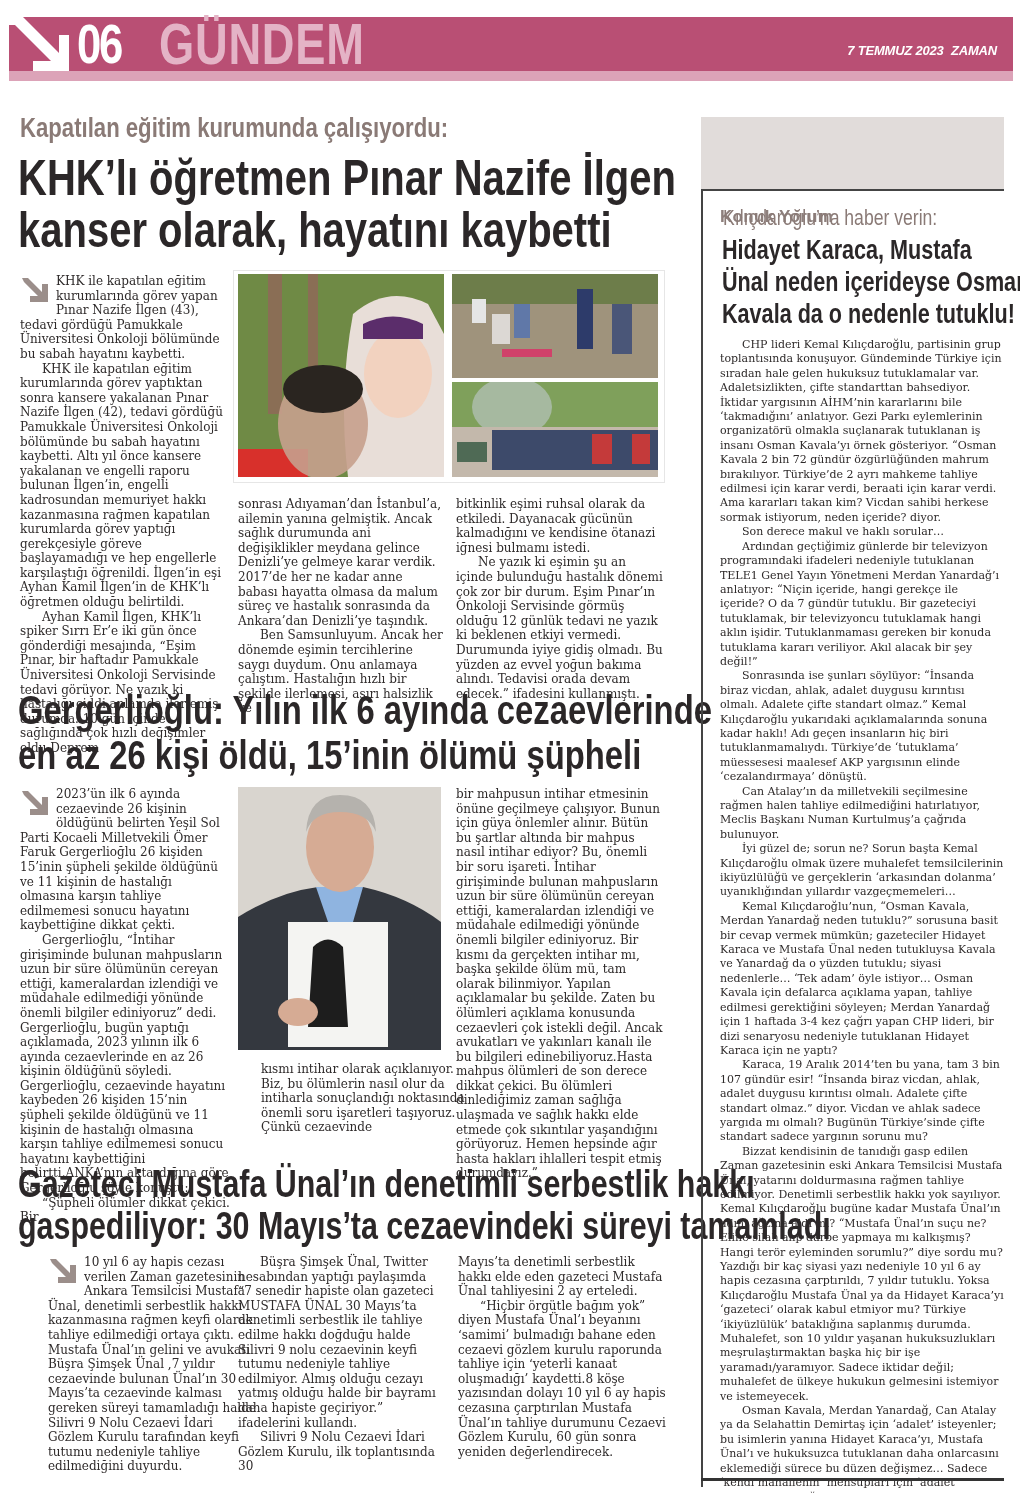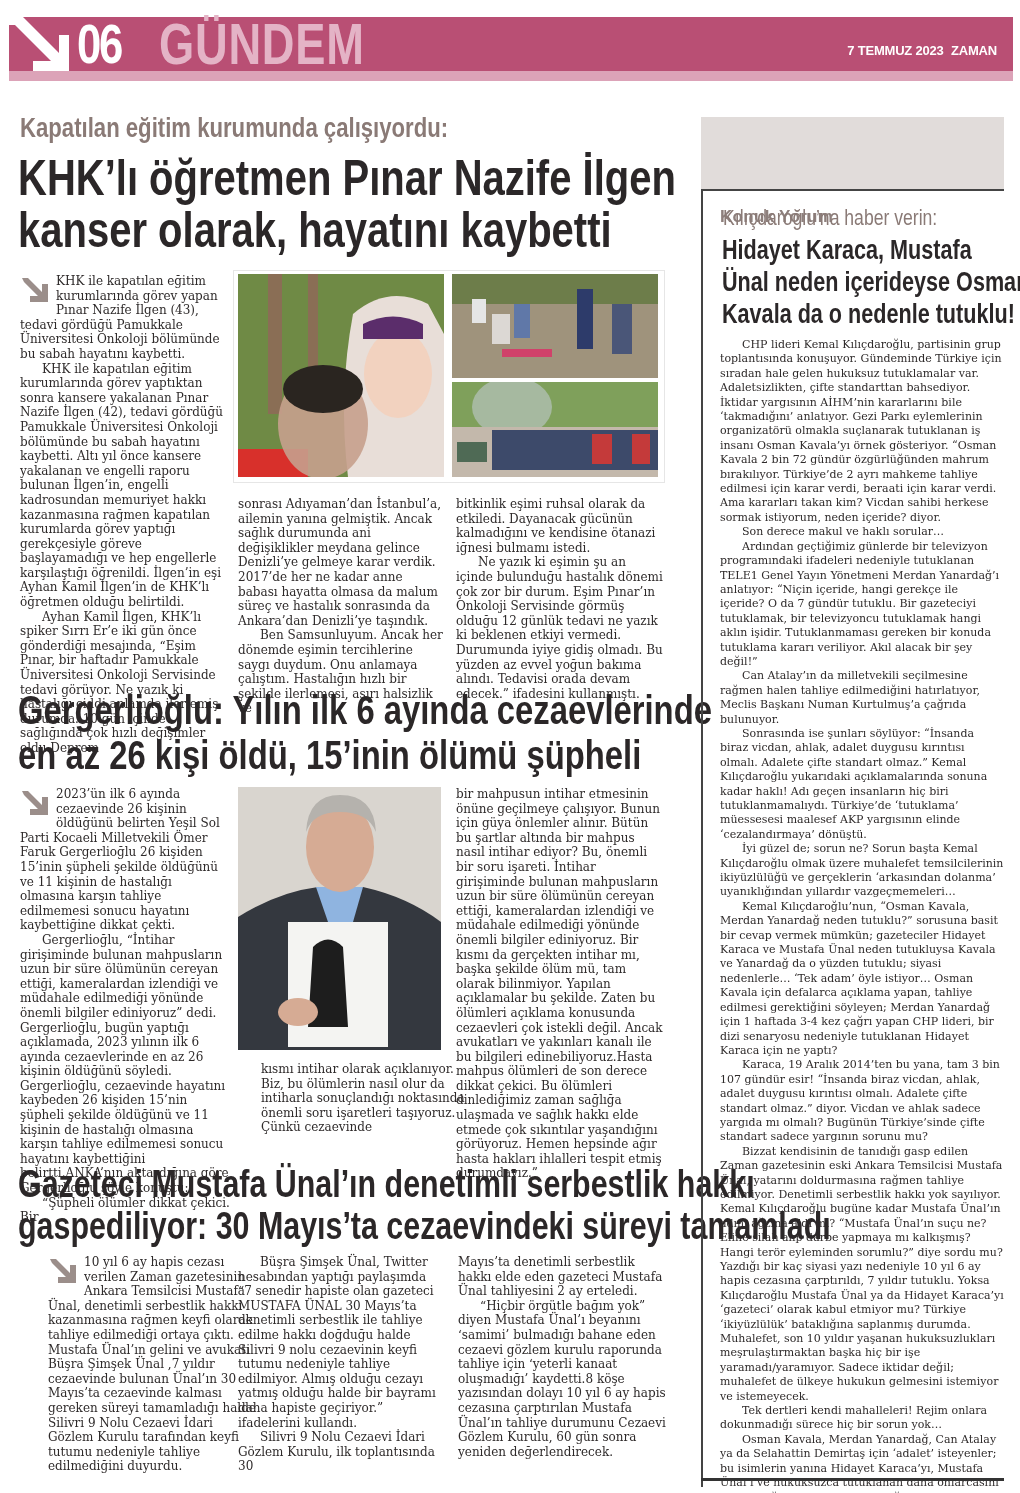--- a/index.html
+++ b/index.html
@@ -7,21 +7,21 @@
   body { position: relative; font-family: "DejaVu Serif", serif; color: #2a2626; }
 
   
   .masthead { position: absolute; left: 9px; top: 17px; width: 1004px; height: 56px; }
   .band-main { position: absolute; left: 0; top: 0; width: 1004px; height: 54px; background: #b94f74; }
   .band-light { position: absolute; left: 0; top: 54px; width: 1004px; height: 10px; background: #dca3b8; }
   .corner-arrow { position: absolute; left: 0; top: 0; width: 62px; height: 54px; }
   .page-num { position: absolute; left: 68px; top: -2px; font-family: "Liberation Sans", sans-serif; font-weight: bold; font-size: 56px; line-height: 58px; color: #ffffff; letter-spacing: -3px; transform: scaleX(0.78); transform-origin: left top; }
   .section-name { position: absolute; left: 150px; top: -2px; font-family: "Liberation Sans", sans-serif; font-weight: bold; font-size: 58px; line-height: 58px; color: #e4b3c6; letter-spacing: 1px; transform: scaleX(0.78); transform-origin: left top; height: 64px; overflow: hidden; }
   .dateline { position: absolute; right: 16px; top: 26px; font-family: "Liberation Sans", sans-serif; font-weight: bold; font-size: 13px; color: #ffffff; letter-spacing: -0.2px; }
-  .dateline span { margin-left: 4px; }
+  .dateline span { margin-left: 4px; font-style: italic; }
 
   
   .kicker { position: absolute; font-family: "Liberation Sans", sans-serif; font-weight: bold; color: #8a7a76; }
   .headline { position: absolute; font-family: "Liberation Sans", sans-serif; font-weight: bold; color: #2b2728; line-height: 1.12; transform: scaleX(0.8); transform-origin: left top; }
   .col { position: absolute; font-size: 12px; line-height: 14.6px; color: #2e2a2a; text-align: left; }
   .col p { text-indent: 22px; }
   .col p.first { text-indent: 0; }
   .lead-arrow { float: left; width: 30px; height: 28px; margin: 2px 6px 0 0; }
 
   
@@ -191,22 +191,21 @@
 <div class="kicker g-kicker">Kılıçdaroğlu’na haber verin:</div>
 <div class="headline g-head">
   <div>Hidayet Karaca, Mustafa</div>
   <div>Ünal neden içerideyse Osman</div>
   <div>Kavala da o nedenle tutuklu!</div>
 </div>
 <div class="col guest-text">
   <p>CHP lideri Kemal Kılıçdaroğlu, partisinin grup toplantısında konuşuyor. Gündeminde Türkiye için sıradan hale gelen hukuksuz tutuklamalar var. Adaletsizlikten, çifte standarttan bahsediyor. İktidar yargısının AİHM’nin kararlarını bile ‘takmadığını’ anlatıyor. Gezi Parkı eylemlerinin organizatörü olmakla suçlanarak tutuklanan iş insanı Osman Kavala’yı örnek gösteriyor. “Osman Kavala 2 bin 72 gündür özgürlüğünden mahrum bırakılıyor. Türkiye’de 2 ayrı mahkeme tahliye edilmesi için karar verdi, beraati için karar verdi. Ama kararları takan kim? Vicdan sahibi herkese sormak istiyorum, neden içeride? diyor.</p>
   <p>Son derece makul ve haklı sorular…</p>
   <p>Ardından geçtiğimiz günlerde bir televizyon programındaki ifadeleri nedeniyle tutuklanan TELE1 Genel Yayın Yönetmeni Merdan Yanardağ’ı anlatıyor: “Niçin içeride, hangi gerekçe ile içeride? O da 7 gündür tutuklu. Bir gazeteciyi tutuklamak, bir televizyoncu tutuklamak hangi aklın işidir. Tutuklanmaması gereken bir konuda tutuklama kararı veriliyor. Akıl alacak bir şey değil!”</p>
+  <p>Sonrasında ise şunları söylüyor: “İnsanda biraz vicdan, ahlak, adalet duygusu kırıntısı olmalı. Adalete çifte standart olmaz.” Kemal Kılıçdaroğlu yukarıdaki açıklamalarında sonuna kadar haklı! Adı geçen insanların hiç biri tutuklanmamalıydı. Türkiye’de ‘tutuklama’ müessesesi maalesef AKP yargısının elinde ‘cezalandırmaya’ dönüştü.</p>
   <p>Can Atalay’ın da milletvekili seçilmesine rağmen halen tahliye edilmediğini hatırlatıyor, Meclis Başkanı Numan Kurtulmuş’a çağrıda bulunuyor.</p>
-  <p>Sonrasında ise şunları söylüyor: “İnsanda biraz vicdan, ahlak, adalet duygusu kırıntısı olmalı. Adalete çifte standart olmaz.” Kemal Kılıçdaroğlu yukarıdaki açıklamalarında sonuna kadar haklı! Adı geçen insanların hiç biri tutuklanmamalıydı. Türkiye’de ‘tutuklama’ müessesesi maalesef AKP yargısının elinde ‘cezalandırmaya’ dönüştü.</p>
   <p>İyi güzel de; sorun ne? Sorun başta Kemal Kılıçdaroğlu olmak üzere muhalefet temsilcilerinin ikiyüzlülüğü ve gerçeklerin ‘arkasından dolanma’ uyanıklığından yıllardır vazgeçmemeleri…</p>
   <p>Kemal Kılıçdaroğlu’nun, “Osman Kavala, Merdan Yanardağ neden tutuklu?” sorusuna basit bir cevap vermek mümkün; gazeteciler Hidayet Karaca ve Mustafa Ünal neden tutukluysa Kavala ve Yanardağ da o yüzden tutuklu; siyasi nedenlerle… ‘Tek adam’ öyle istiyor… Osman Kavala için defalarca açıklama yapan, tahliye edilmesi gerektiğini söyleyen; Merdan Yanardağ için 1 haftada 3-4 kez çağrı yapan CHP lideri, bir dizi senaryosu nedeniyle tutuklanan Hidayet Karaca için ne yaptı?</p>
   <p>Karaca, 19 Aralık 2014’ten bu yana, tam 3 bin 107 gündür esir! “İnsanda biraz vicdan, ahlak, adalet duygusu kırıntısı olmalı. Adalete çifte standart olmaz.” diyor. Vicdan ve ahlak sadece yargıda mı olmalı? Bugünün Türkiye’sinde çifte standart sadece yargının sorunu mu?</p>
   <p>Bizzat kendisinin de tanıdığı gasp edilen Zaman gazetesinin eski Ankara Temsilcisi Mustafa Ünal, yatarını doldurmasına rağmen tahliye edilmiyor. Denetimli serbestlik hakkı yok sayılıyor. Kemal Kılıçdaroğlu bugüne kadar Mustafa Ünal’ın adını ağzına aldı mı? “Mustafa Ünal’ın suçu ne? Eline silah alıp darbe yapmaya mı kalkışmış? Hangi terör eyleminden sorumlu?” diye sordu mu? Yazdığı bir kaç siyasi yazı nedeniyle 10 yıl 6 ay hapis cezasına çarptırıldı, 7 yıldır tutuklu. Yoksa Kılıçdaroğlu Mustafa Ünal ya da Hidayet Karaca’yı ‘gazeteci’ olarak kabul etmiyor mu? Türkiye ‘ikiyüzlülük’ bataklığına saplanmış durumda. Muhalefet, son 10 yıldır yaşanan hukuksuzlukları meşrulaştırmaktan başka hiç bir işe yaramadı/yaramıyor. Sadece iktidar değil; muhalefet de ülkeye hukukun gelmesini istemiyor ve istemeyecek.</p>
-  <p>Tek dertleri kendi mahalleleri! Rejim onlara dokunmadığı sürece hiç bir sorun yok…</p>
   <p>Osman Kavala, Merdan Yanardağ, Can Atalay ya da Selahattin Demirtaş için ‘adalet’ isteyenler; bu isimlerin yanına Hidayet Karaca’yı, Mustafa Ünal’ı ve hukuksuzca tutuklanan daha onlarcasını eklemediği sürece bu düzen değişmez… Sadece ‘kendi mahallenin’ mensupları için ‘adalet’ istersen; varacağın nokta hezimet olur ve oluyor!</p>
 </div>
 <div class="bottom-rule"></div>
 
 </body></html>

